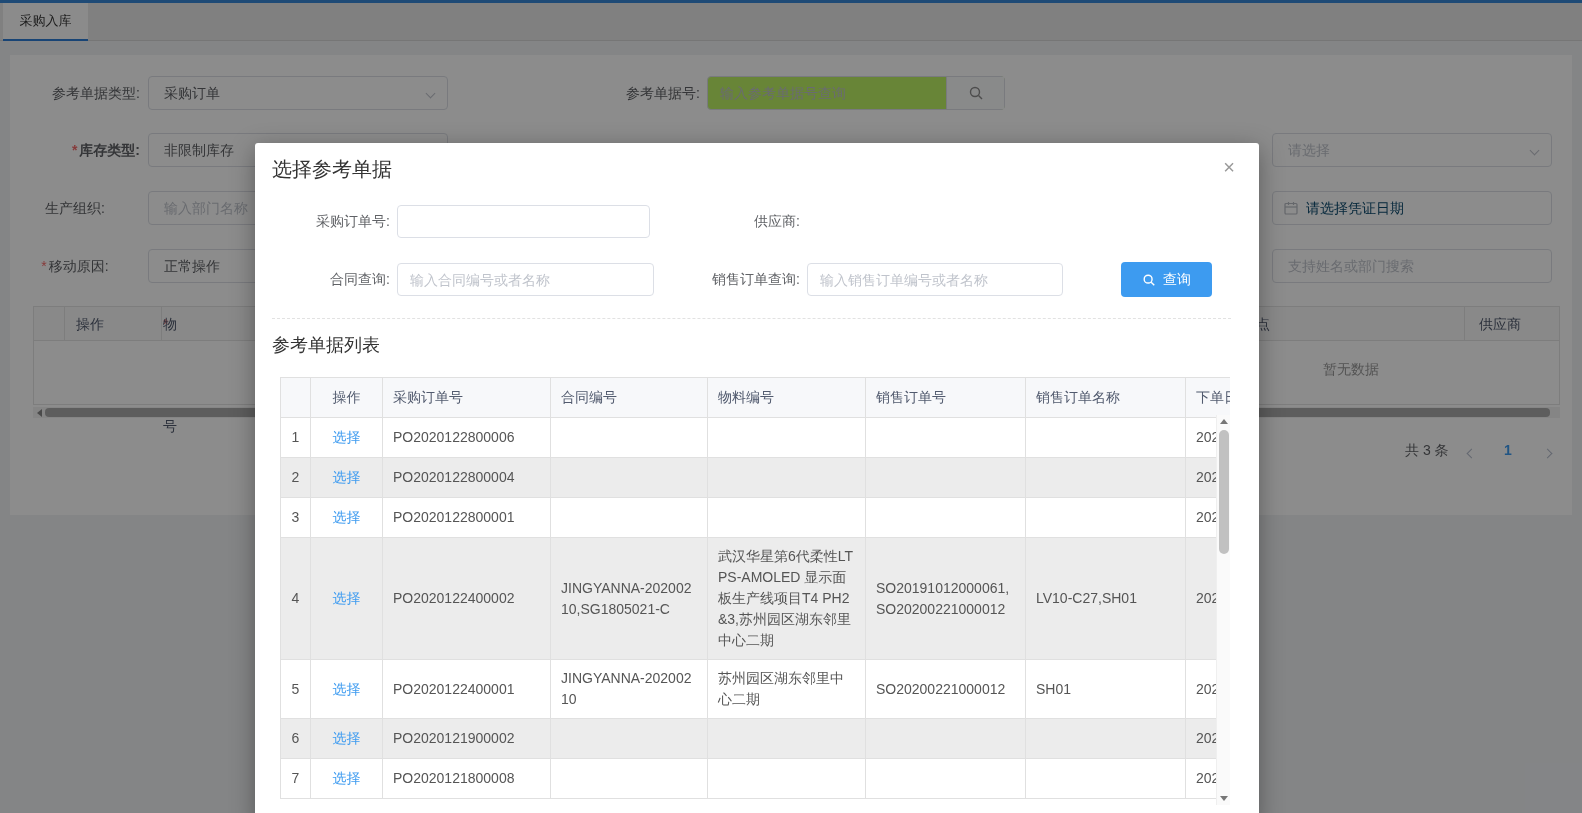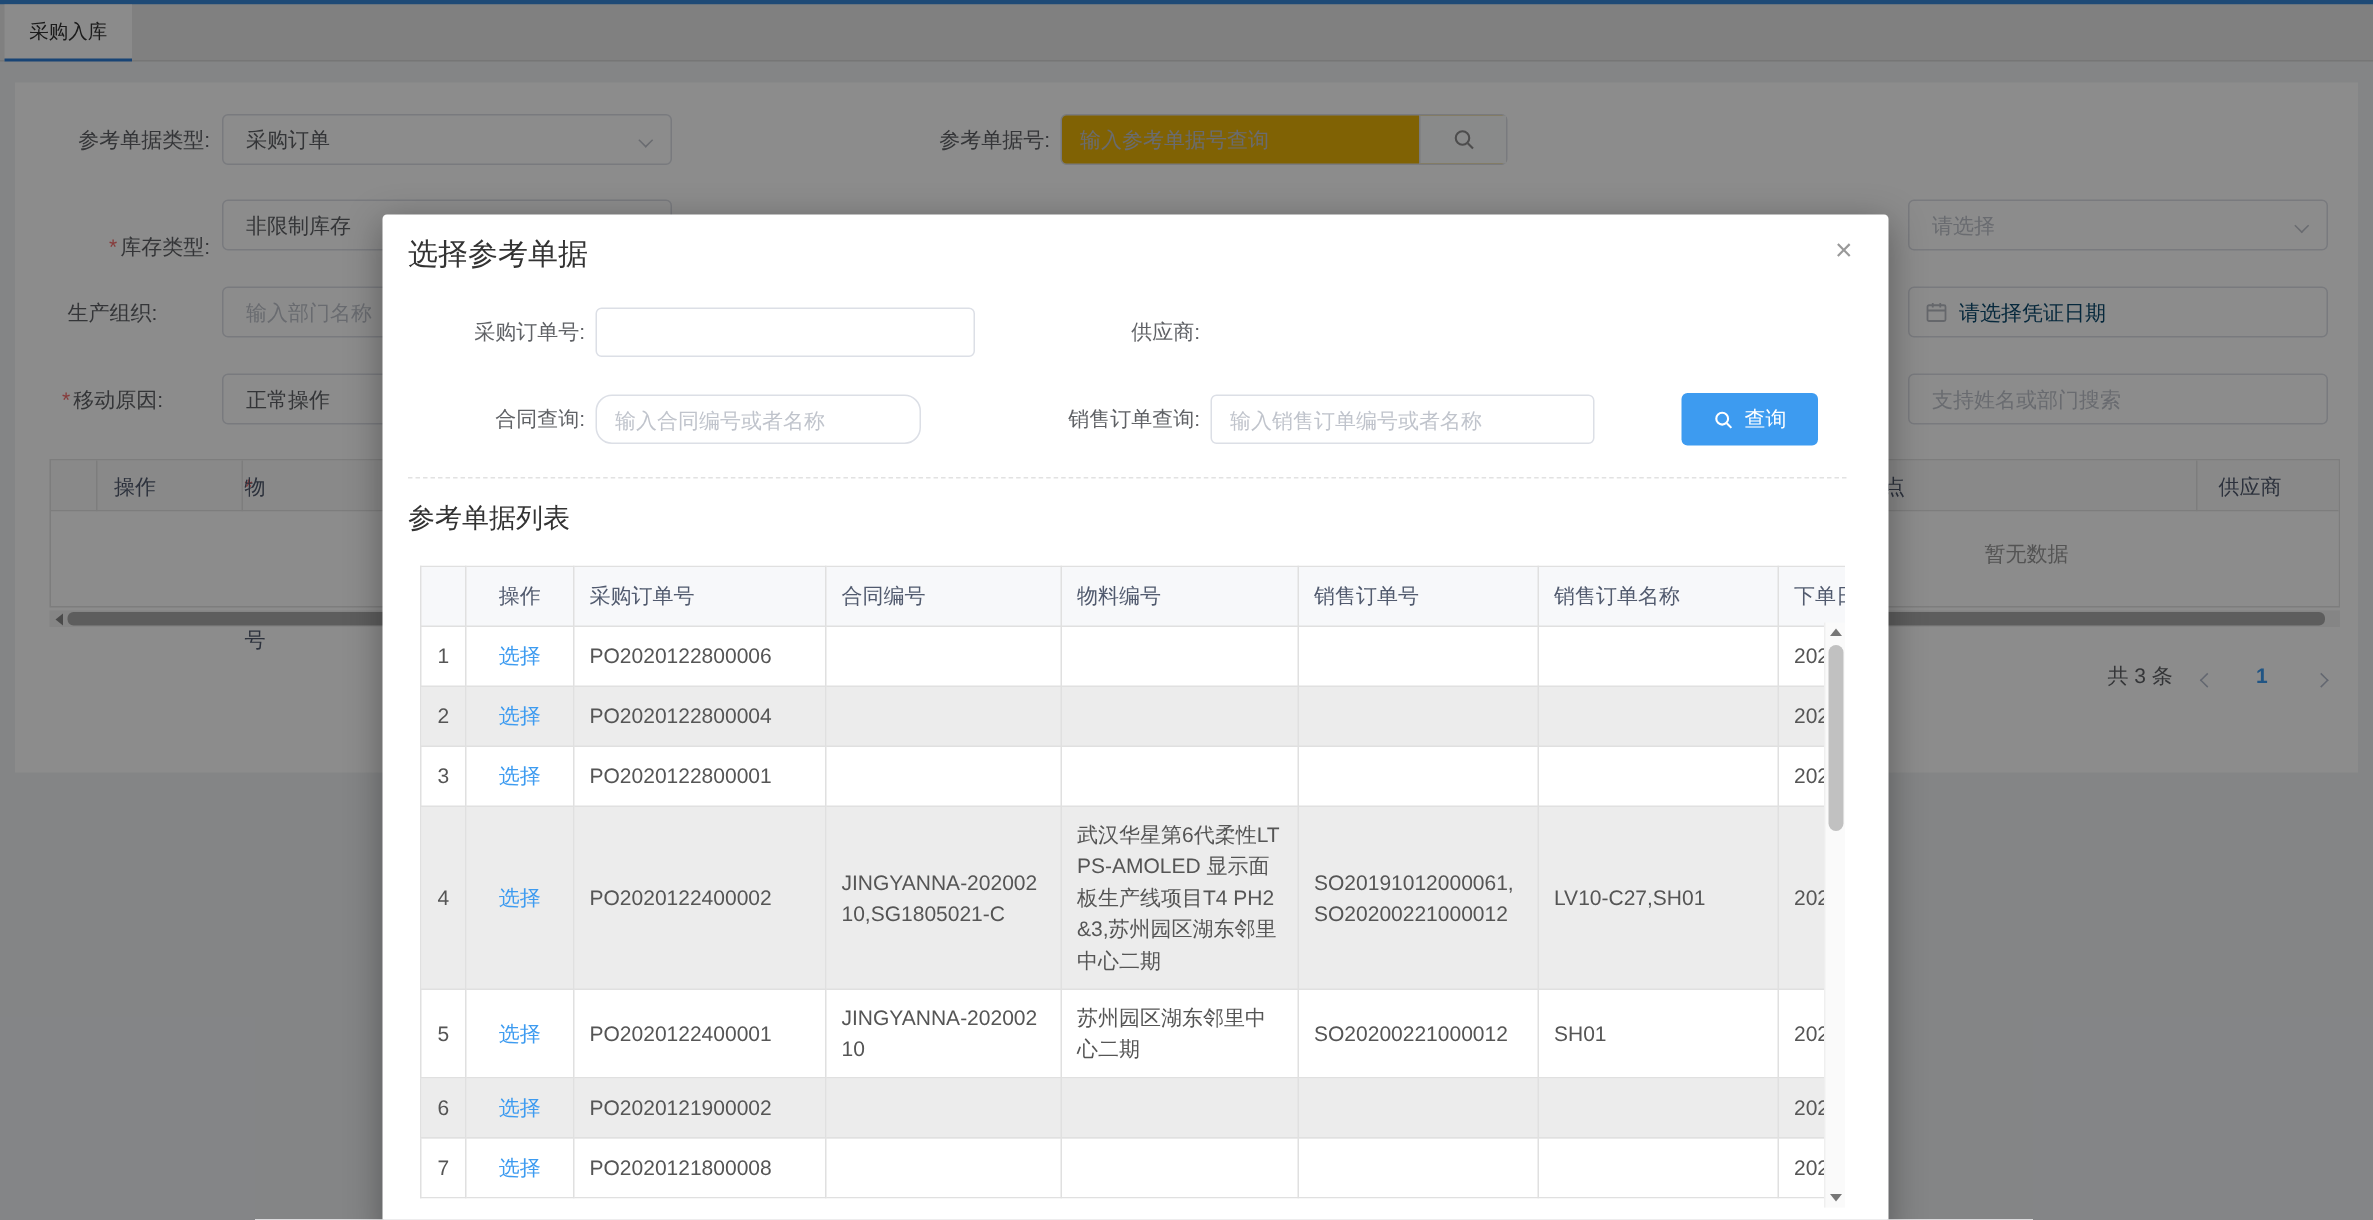--- a/index.html
+++ b/index.html
@@ -11,21 +11,21 @@
   .tabbar { position:absolute; left:0; top:3px; width:1582px; height:38px; background:#e9e9e9; border-bottom:1px solid #d8d8d8; }
   .tab-active { position:absolute; left:3px; top:0; width:85px; height:38px; background:#fdfdfd; border-bottom:2px solid #2d7cd6; color:#333; font-size:13px; text-align:center; line-height:36px; }
   .panel { position:absolute; left:10px; top:55px; width:1562px; height:460px; background:#fff; }
 
   .lbl { position:absolute; height:34px; line-height:34px; text-align:right; color:#606266; }
   .req { color:#f56c6c; margin-right:2px; }
   .sel, .inp-box { position:absolute; height:34px; background:#fff; border:1px solid #dcdfe6; border-radius:4px; line-height:32px; padding:0 30px 0 15px; color:#606266; }
   .inp-box input, .m-inp input { width:100%; height:100%; border:none; outline:none; background:transparent; font:inherit; color:#606266; }
   input::placeholder { color:#c0c4cc; }
   .chev { position:absolute; right:13px; top:13px; width:7px; height:7px; border-right:1px solid #c0c4cc; border-bottom:1px solid #c0c4cc; transform:rotate(45deg); }
-  .inp-group { position:absolute; height:34px; border:1px solid #dcdfe6; border-radius:4px; background:#eab308; display:flex; }
+  .inp-group { position:absolute; height:34px; border:1px solid #dcdfe6; border-radius:4px; background:#bef264; display:flex; }
   .inp-group input { flex:1; border:none; outline:none; background:transparent; font:inherit; padding:0 12px; color:#606266; }
   .inp-group .srch-btn { width:58px; border-left:1px solid #dcdfe6; background:#fafbfc; display:flex; align-items:center; justify-content:center; cursor:pointer; }
   .date-ico { margin:0 8px 0 -4px; vertical-align:-2px; }
 
   .bg-table { position:absolute; left:23px; top:251px; width:1527px; height:99px; border:1px solid #e4e4e4; }
   .bg-thead { position:relative; height:34px; background:#fafafa; border-bottom:1px solid #e4e4e4; color:#515a6e; }
   .bg-thead .vline { position:absolute; top:0; width:1px; height:34px; background:#e4e4e4; }
   .bg-thead span { position:absolute; line-height:34px; }
   .bg-tbody { position:relative; height:63px; background:#fff; }
   .empty-text { position:absolute; left:1289px; top:20px; color:#999; }
@@ -84,21 +84,21 @@
   <div class="inp-group" style="left:697px;top:21px;width:298px;">
     <input type="text" placeholder="输入参考单据号查询" style="">
     <span class="srch-btn">
       <svg width="16" height="16" viewBox="0 0 16 16">
           <circle cx="7" cy="7" r="4.5" fill="none" stroke="#8c8c8c" stroke-width="1.4"></circle>
           <line x1="10.5" y1="10.5" x2="14" y2="14" stroke="#8c8c8c" stroke-width="1.4"></line>
         </svg>
     </span>
   </div>
 
-  <div class="lbl" style="left:0;top:92px;width:130px;"><span class="req">*</span><span>库存类型:</span></div>
+  <div class="lbl" style="left:0;top:78px;width:130px;font-weight:bold;"><span class="req">*</span><span>库存类型:</span></div>
   <div class="sel" style="left:138px;top:78px;width:300px;">
     <span>非限制库存</span>
     <i class="chev"></i>
   </div>
   <div class="sel" style="left:1262px;top:78px;width:280px;">
     <span style="color:#c0c4cc;">请选择</span>
     <i class="chev"></i>
   </div>
 
   <div class="lbl" style="left:0;top:136px;width:130px;text-align:center;">生产组织:</div>
@@ -159,21 +159,21 @@
   <div class="m-title">选择参考单据</div>
   <div class="m-close">×</div>
 
   <div class="m-lbl" style="left:40px;top:62px;width:95px;">采购订单号:</div>
   <div class="m-inp" style="left:142px;top:62px;width:253px;">
     <input type="text" style="">
   </div>
   <div class="m-lbl" style="left:425px;top:62px;width:120px;">供应商:</div>
 
   <div class="m-lbl" style="left:40px;top:120px;width:95px;">合同查询:</div>
-  <div class="m-inp" style="left:142px;top:120px;width:217px;border-radius:11px;">
+  <div class="m-inp" style="left:142px;top:120px;width:257px;">
     <input type="text" placeholder="输入合同编号或者名称" style="">
   </div>
   <div class="m-lbl" style="left:415px;top:120px;width:130px;">销售订单查询:</div>
   <div class="m-inp" style="left:552px;top:120px;width:256px;">
     <input type="text" placeholder="输入销售订单编号或者名称" style="">
   </div>
   <button class="m-btn">
     <svg width="14" height="14" viewBox="0 0 16 16">
         <circle cx="7" cy="7" r="4.5" fill="none" stroke="#fff" stroke-width="1.6"></circle>
         <line x1="10.5" y1="10.5" x2="14" y2="14" stroke="#fff" stroke-width="1.6"></line>

